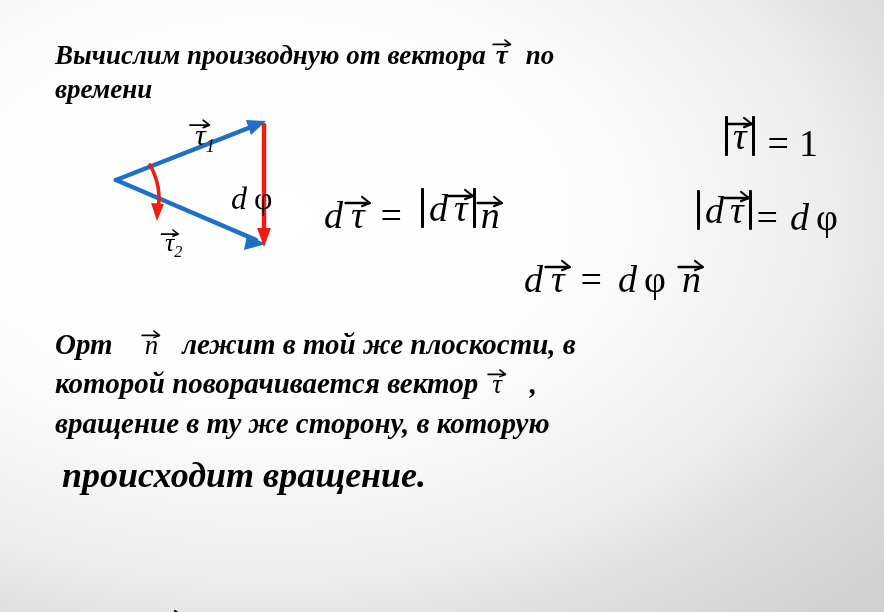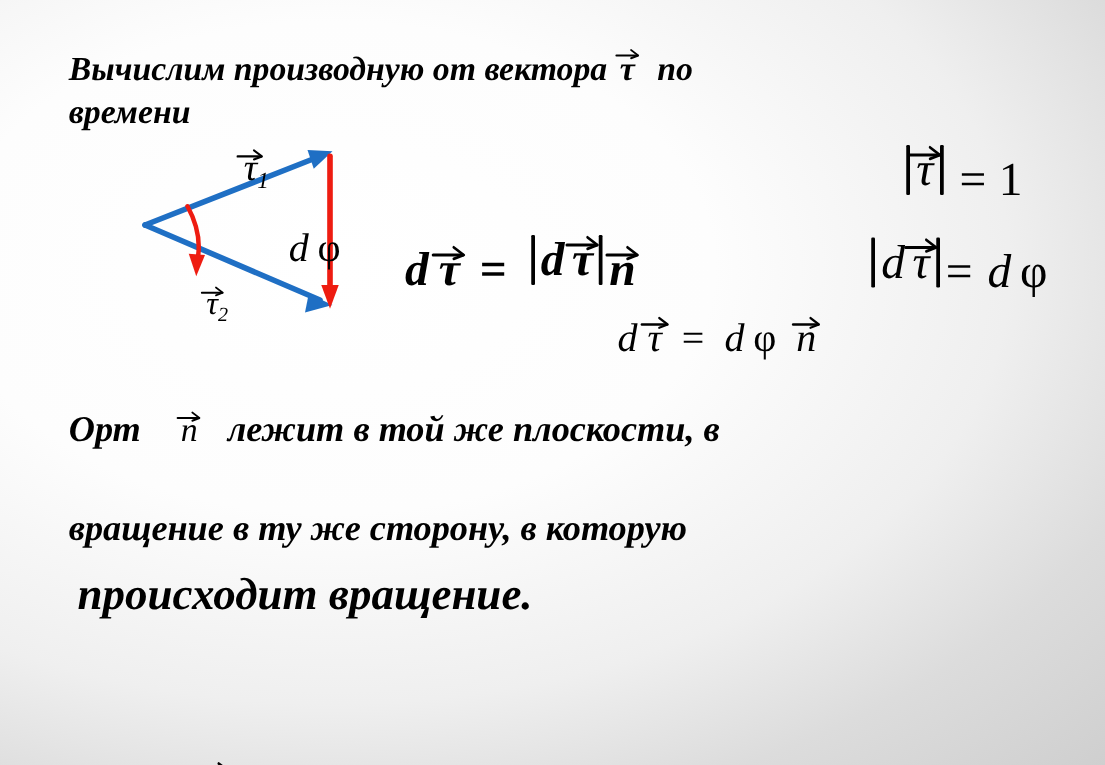--- a/index.html
+++ b/index.html
@@ -160,21 +160,21 @@
               <path d="M1 7 L22 7" stroke="#000" stroke-width="1.9" fill="none" stroke-linecap="round"></path>
               <path d="M15.5 2.2 L22.6 7 L15.5 9.4" stroke="#000" stroke-width="1.7" fill="none" stroke-linecap="round" stroke-linejoin="round"></path>
             </svg></span><span class="sym">τ</span></span><span class="sub">2</span>
     </div>
 
     <div class="fig-label" style="left:95px; top:58px; font-size:32px;">
       <span>d</span><span style="display:inline-block;width:7px;"></span><span class="upright">φ</span>
     </div>
   </div>
 
-  <div class="math" style="left:268px; top:150px; font-size:38px;font-weight:bold;">
+  <div class="math" style="left:268px; top:150px; font-size:38px;">
     <span>d</span><span style="display:inline-block;width:8px;"></span><span class="vec"><span class="arw"><svg viewBox="0 0 24 10" preserveAspectRatio="none">
             <path d="M1 7 L22 7" stroke="#000" stroke-width="1.9" fill="none" stroke-linecap="round"></path>
             <path d="M15.5 2.2 L22.6 7 L15.5 9.4" stroke="#000" stroke-width="1.7" fill="none" stroke-linecap="round" stroke-linejoin="round"></path>
           </svg></span><span class="sym">τ</span></span><span style="display:inline-block;width:16px;"></span><span class="upright">=</span><span style="display:inline-block;width:14px;"></span><span class="bars"><span class="vbar tall"></span><span class="inner"><span>d</span><span style="display:inline-block;width:6px;"></span><span class="vec"><span class="arw"><svg viewBox="0 0 24 10" preserveAspectRatio="none">
                 <path d="M1 7 L22 7" stroke="#000" stroke-width="1.9" fill="none" stroke-linecap="round"></path>
                 <path d="M15.5 2.2 L22.6 7 L15.5 9.4" stroke="#000" stroke-width="1.7" fill="none" stroke-linecap="round" stroke-linejoin="round"></path>
               </svg></span><span class="sym">τ</span></span></span><span class="vbar tall"></span></span><span class="vec"><span class="arw"><svg viewBox="0 0 24 10" preserveAspectRatio="none">
             <path d="M1 7 L22 7" stroke="#000" stroke-width="1.9" fill="none" stroke-linecap="round"></path>
             <path d="M15.5 2.2 L22.6 7 L15.5 9.4" stroke="#000" stroke-width="1.7" fill="none" stroke-linecap="round" stroke-linejoin="round"></path>
           </svg></span><span class="sym">n</span></span>
@@ -187,37 +187,43 @@
               </svg></span><span class="sym">τ</span></span></span><span class="vbar tall"></span></span><span style="display:inline-block;width:8px;"></span><span class="upright">=</span><span style="display:inline-block;width:10px;"></span><span class="upright">1</span>
   </div>
 
   <div class="math" style="left:636px; top:152px; font-size:38px;">
     <span class="bars"><span class="vbar tall"></span><span class="inner"><span>d</span><span style="display:inline-block;width:6px;"></span><span class="vec"><span class="arw"><svg viewBox="0 0 24 10" preserveAspectRatio="none">
                 <path d="M1 7 L22 7" stroke="#000" stroke-width="1.9" fill="none" stroke-linecap="round"></path>
                 <path d="M15.5 2.2 L22.6 7 L15.5 9.4" stroke="#000" stroke-width="1.7" fill="none" stroke-linecap="round" stroke-linejoin="round"></path>
               </svg></span><span class="sym">τ</span></span></span><span class="vbar tall"></span></span><span class="upright">=</span><span style="display:inline-block;width:12px;"></span><span>d</span><span style="display:inline-block;width:7px;"></span><span class="upright">φ</span>
   </div>
 
-  <div class="math" style="left:444px; top:222px; font-size:32px;">
+  <div class="math" style="left:468px; top:222px; font-size:38px;">
     <span>d</span><span style="display:inline-block;width:8px;"></span><span class="vec"><span class="arw"><svg viewBox="0 0 24 10" preserveAspectRatio="none">
             <path d="M1 7 L22 7" stroke="#000" stroke-width="1.9" fill="none" stroke-linecap="round"></path>
             <path d="M15.5 2.2 L22.6 7 L15.5 9.4" stroke="#000" stroke-width="1.7" fill="none" stroke-linecap="round" stroke-linejoin="round"></path>
           </svg></span><span class="sym">τ</span></span><span style="display:inline-block;width:16px;"></span><span class="upright">=</span><span style="display:inline-block;width:16px;"></span><span>d</span><span style="display:inline-block;width:7px;"></span><span class="upright">φ</span><span style="display:inline-block;width:16px;"></span><span class="vec"><span class="arw"><svg viewBox="0 0 24 10" preserveAspectRatio="none">
             <path d="M1 7 L22 7" stroke="#000" stroke-width="1.9" fill="none" stroke-linecap="round"></path>
             <path d="M15.5 2.2 L22.6 7 L15.5 9.4" stroke="#000" stroke-width="1.7" fill="none" stroke-linecap="round" stroke-linejoin="round"></path>
           </svg></span><span class="sym">n</span></span>
   </div>
 
   <div class="txt" style="left:8px; top:293px; font-size:29px;">
     <span>Орт</span><span style="display:inline-block;width:32px;"></span><span class="vec" style="font-style:italic; font-weight:normal; font-size:27px;"><span class="arw"><svg viewBox="0 0 24 10" preserveAspectRatio="none">
             <path d="M1 7 L22 7" stroke="#000" stroke-width="1.9" fill="none" stroke-linecap="round"></path>
             <path d="M15.5 2.2 L22.6 7 L15.5 9.4" stroke="#000" stroke-width="1.7" fill="none" stroke-linecap="round" stroke-linejoin="round"></path>
           </svg></span><span class="sym">n</span></span><span style="display:inline-block;width:24px;"></span><span>лежит в той же плоскости, в</span>
   </div>
 
+  <div class="txt" style="left:8px; top:332px; font-size:29px;">
+    <span>которой поворачивается вектор</span><span style="display:inline-block;width:14px;"></span><span class="vec" style="font-style:italic; font-weight:normal; font-size:27px;"><span class="arw"><svg viewBox="0 0 24 10" preserveAspectRatio="none">
+            <path d="M1 7 L22 7" stroke="#000" stroke-width="1.9" fill="none" stroke-linecap="round"></path>
+            <path d="M15.5 2.2 L22.6 7 L15.5 9.4" stroke="#000" stroke-width="1.7" fill="none" stroke-linecap="round" stroke-linejoin="round"></path>
+          </svg></span><span class="sym">τ</span></span><span style="display:inline-block;width:28px;"></span><span>,</span>
+  </div>
 
   <div class="txt" style="left:8px; top:372px; font-size:29px;">
     <span>вращение в ту же сторону, в которую</span>
   </div>
 
   <div class="txt" style="left:8px; top:412px; font-size:36px;text-align:right;">
     <span>происходит вращение.</span>
   </div>
 
   <div class="math" style="left:74px; top:492px; font-size:38px;">

